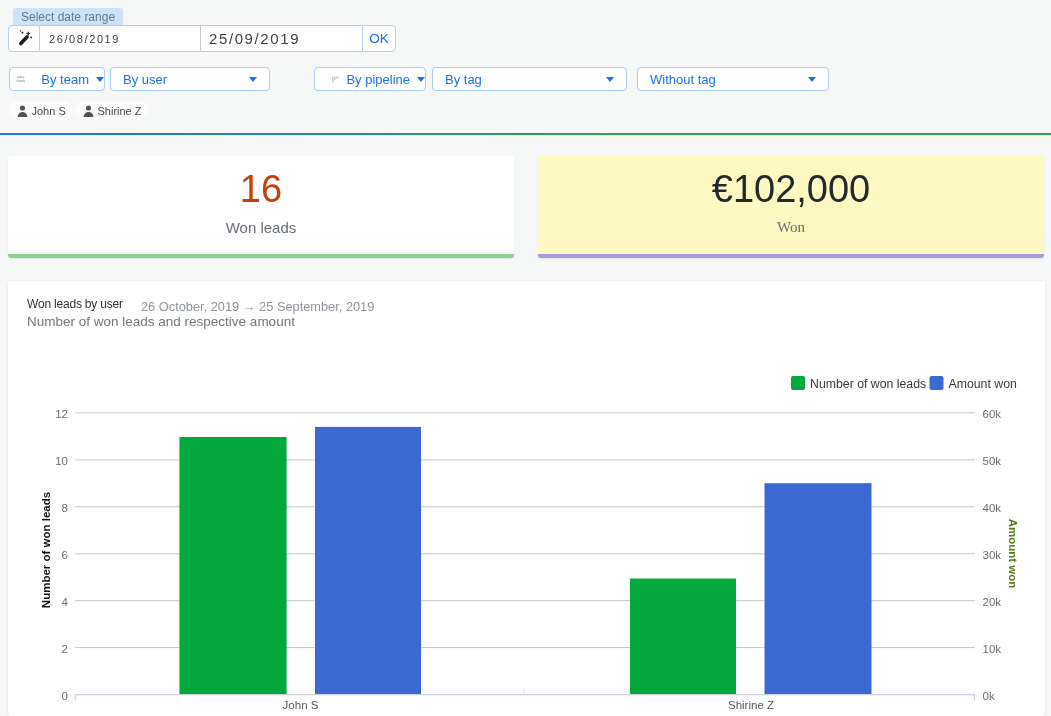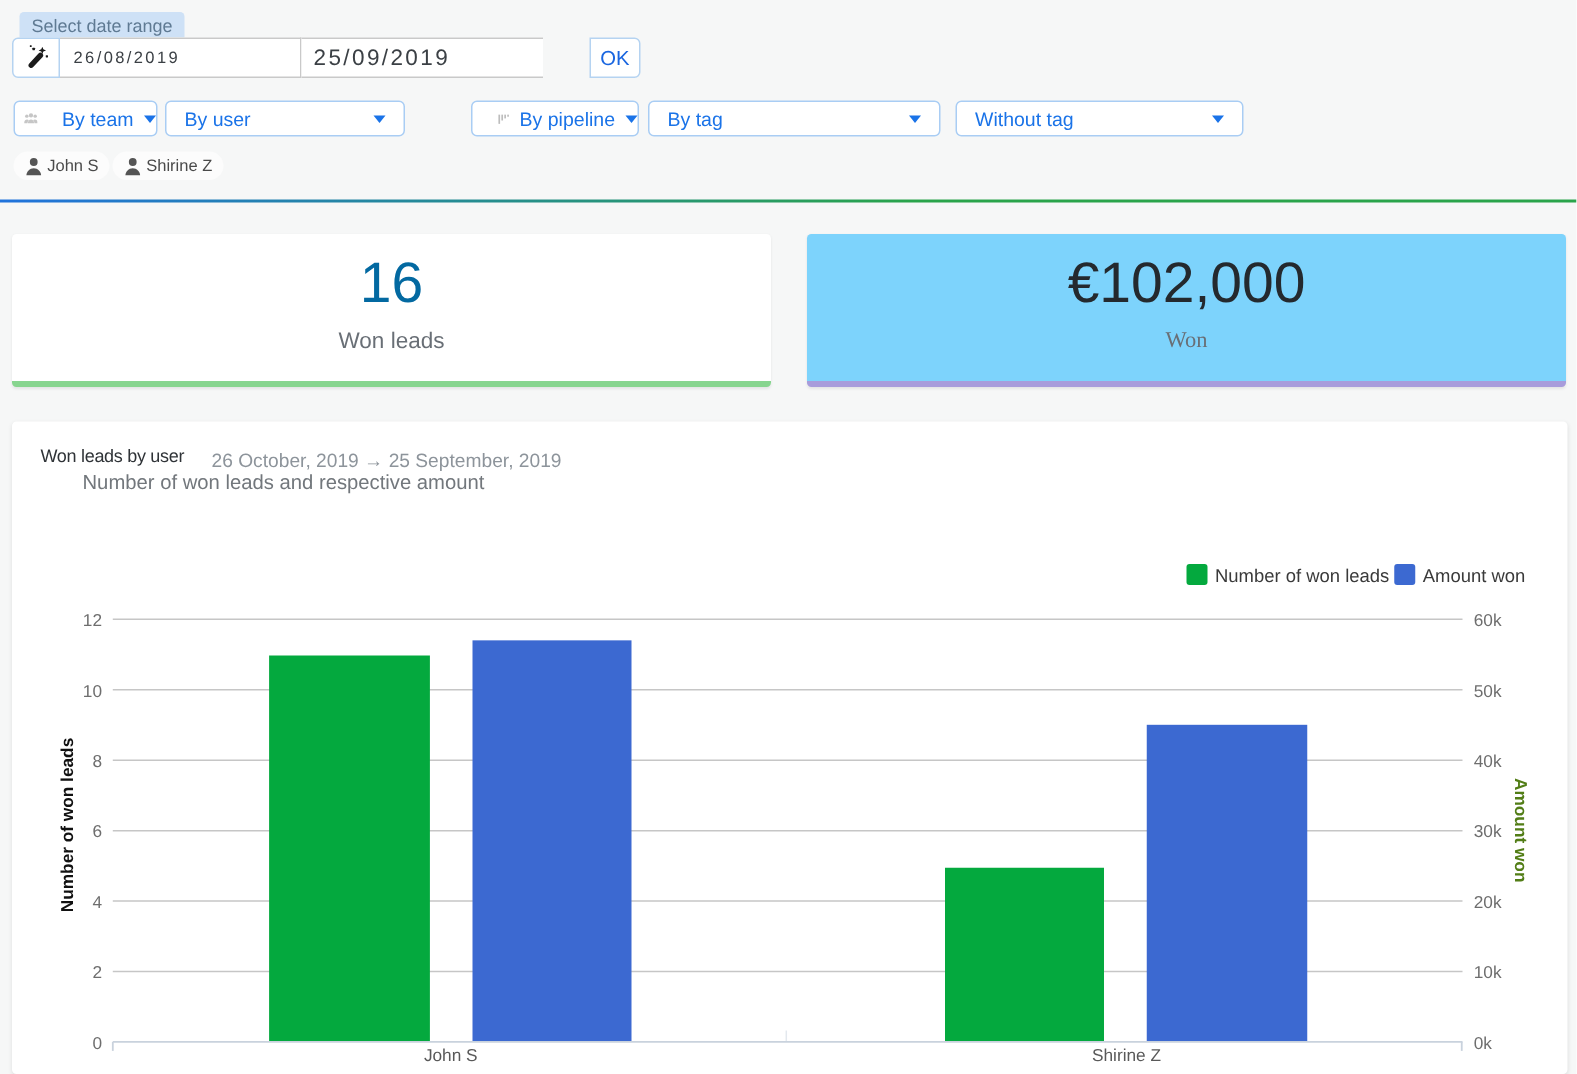--- a/index.html
+++ b/index.html
@@ -20,21 +20,21 @@
           <rect x="7.1" y="4.9" width="3.6" height="12.6" rx="1.8" transform="rotate(43 8.9 11.2)"></rect>
           <path d="M13.2 2.1 L13.9 3.9 L15.7 4.6 L13.9 5.3 L13.2 7.1 L12.5 5.3 L10.7 4.6 L12.5 3.9 Z"></path>
           <rect x="6.6" y="2.8" width="1.7" height="1.7" rx="0.3"></rect>
           <rect x="15.5" y="7.8" width="1.5" height="1.5" rx="0.3"></rect>
           <rect x="4.9" y="1.2" width="1.2" height="1.2" rx="0.2"></rect>
         </g>
       </svg>
     </div>
   <div style="width:161px;height:27px;border:1px solid #c9c9c9;border-left:none;background:#fff;font-size:11px;letter-spacing:1.6px;color:#3b4045;display:flex;align-items:center;padding-left:9px;">26/08/2019</div>
   <div style="width:161px;height:27px;border:1px solid #c9c9c9;border-left:none;border-right:none;background:#fff;font-size:15px;letter-spacing:1.6px;color:#3b4045;display:flex;align-items:center;padding-left:8px;">25/09/2019</div>
-  <div style="width:34px;height:27px;border:1px solid #b5d3f1;border-radius:0 4px 4px 0;background:#fff;color:#1a66e0;font-size:13.5px;font-weight:500;display:flex;align-items:center;justify-content:center;margin-left:31px;">OK</div>
+  <div style="width:34px;height:27px;border:1px solid #b5d3f1;border-radius:0 4px 4px 0;background:#fff;color:#1a66e0;font-size:13.5px;font-weight:500;display:flex;align-items:center;justify-content:center;">OK</div>
 </div>
 
 <div class="fbtn" style="left:9px;width:96px;padding-left:6px;">
     <svg width="16" height="14" viewBox="0 0 16 14" fill="#c6c6c6">
       <circle cx="3.2" cy="4.3" r="1.95"></circle>
       <path d="M0.3 12.3v-0.7c0-1.9 1.5-3.4 3.2-3.4 .8 0 1.5 .3 2.1 .8-1 1-1.6 2.1-1.6 3.3z"></path>
       <circle cx="12.8" cy="4.3" r="1.95"></circle>
       <path d="M15.7 12.3v-0.7c0-1.9-1.5-3.4-3.2-3.4-.8 0-1.5 .3-2.1 .8 1 1 1.6 2.1 1.6 3.3z"></path>
       <circle cx="8" cy="3.5" r="2.45"></circle>
       <path d="M4.5 12.3v-0.3c0-2.1 1.6-3.8 3.5-3.8s3.5 1.7 3.5 3.8v0.3z"></path>
@@ -61,32 +61,32 @@
       <path d="M0.6 12c0-2.7 2.2-4.9 4.9-4.9s4.9 2.2 4.9 4.9z"></path>
     </svg>John S</div>
 <div class="chip" style="left:75px;"><svg width="11" height="12" viewBox="0 0 11 12" fill="#555">
       <circle cx="5.5" cy="3" r="2.6"></circle>
       <path d="M0.6 12c0-2.7 2.2-4.9 4.9-4.9s4.9 2.2 4.9 4.9z"></path>
     </svg>Shirine Z</div>
 
 <div class="abs" style="left:0;top:133px;width:1051px;height:2px;background:linear-gradient(to right,#2173dc,#2aa44b 58%,#2aa44b);"></div>
 
 <div class="abs" style="left:8px;top:156px;width:506px;height:102px;background:#fff;border-radius:3px;border-bottom:4px solid #87d58f;box-shadow:0 1px 2px rgba(0,0,0,0.08);text-align:center;">
-  <div style="font-size:38px;color:#0369a1;margin-top:12px;">16</div>
+  <div style="font-size:38px;color:#c2410c;margin-top:12px;">16</div>
   <div style="font-size:15px;color:#696f76;margin-top:8px;">Won leads</div>
 </div>
-<div class="abs" style="left:538px;top:156px;width:506px;height:102px;background:#7dd3fc;border-radius:3px;border-bottom:4px solid #a89cdb;box-shadow:0 1px 2px rgba(0,0,0,0.08);text-align:center;">
+<div class="abs" style="left:538px;top:156px;width:506px;height:102px;background:#fef9c3;border-radius:3px;border-bottom:4px solid #a89cdb;box-shadow:0 1px 2px rgba(0,0,0,0.08);text-align:center;">
   <div style="font-size:38px;color:#24292e;margin-top:12px;">€102,000</div>
   <div style="font-size:15px;color:#696f76;margin-top:8px;font-family:Liberation Serif, serif;">Won</div>
 </div>
 
 <div class="abs" style="left:8px;top:281px;width:1037px;height:435px;background:#fff;border-radius:3px;box-shadow:0 1px 3px rgba(0,0,0,0.1);">
   <div style="position:absolute;left:19px;top:16px;font-size:12px;letter-spacing:-0.2px;color:#2f3337;white-space:nowrap;">Won leads by user</div>
   <div style="position:absolute;left:133px;top:17.5px;font-size:12.8px;color:#8d949b;white-space:nowrap;">26 October, 2019 → 25 September, 2019</div>
-  <div style="position:absolute;left:19px;top:33px;font-size:13.5px;color:#72777c;margin-left:28px;">Number of won leads and respective amount</div>
+  <div style="position:absolute;left:19px;top:33px;font-size:13.5px;color:#72777c;">Number of won leads and respective amount</div>
   <svg width="1037" height="435" viewBox="0 0 1037 435" style="position:absolute;left:0;top:0;font-family:'Liberation Sans',sans-serif;">
       <line x1="67.2" y1="366.6" x2="967.0" y2="366.6" stroke="#c6c6c6" stroke-width="1"></line>
       <line x1="67.2" y1="319.7" x2="967.0" y2="319.7" stroke="#c6c6c6" stroke-width="1"></line>
       <line x1="67.2" y1="272.8" x2="967.0" y2="272.8" stroke="#c6c6c6" stroke-width="1"></line>
       <line x1="67.2" y1="225.8" x2="967.0" y2="225.8" stroke="#c6c6c6" stroke-width="1"></line>
       <line x1="67.2" y1="178.9" x2="967.0" y2="178.9" stroke="#c6c6c6" stroke-width="1"></line>
       <line x1="67.2" y1="131.9" x2="967.0" y2="131.9" stroke="#c6c6c6" stroke-width="1"></line>
       <line x1="516.2" y1="406.0" x2="516.2" y2="413.6" stroke="#e3e8ee" stroke-width="1"></line>
       <rect x="171.4" y="156.0" width="107.2" height="257.6" fill="#04a93e"></rect>
       <rect x="307.0" y="145.9" width="106.0" height="267.7" fill="#3c69d1"></rect>

